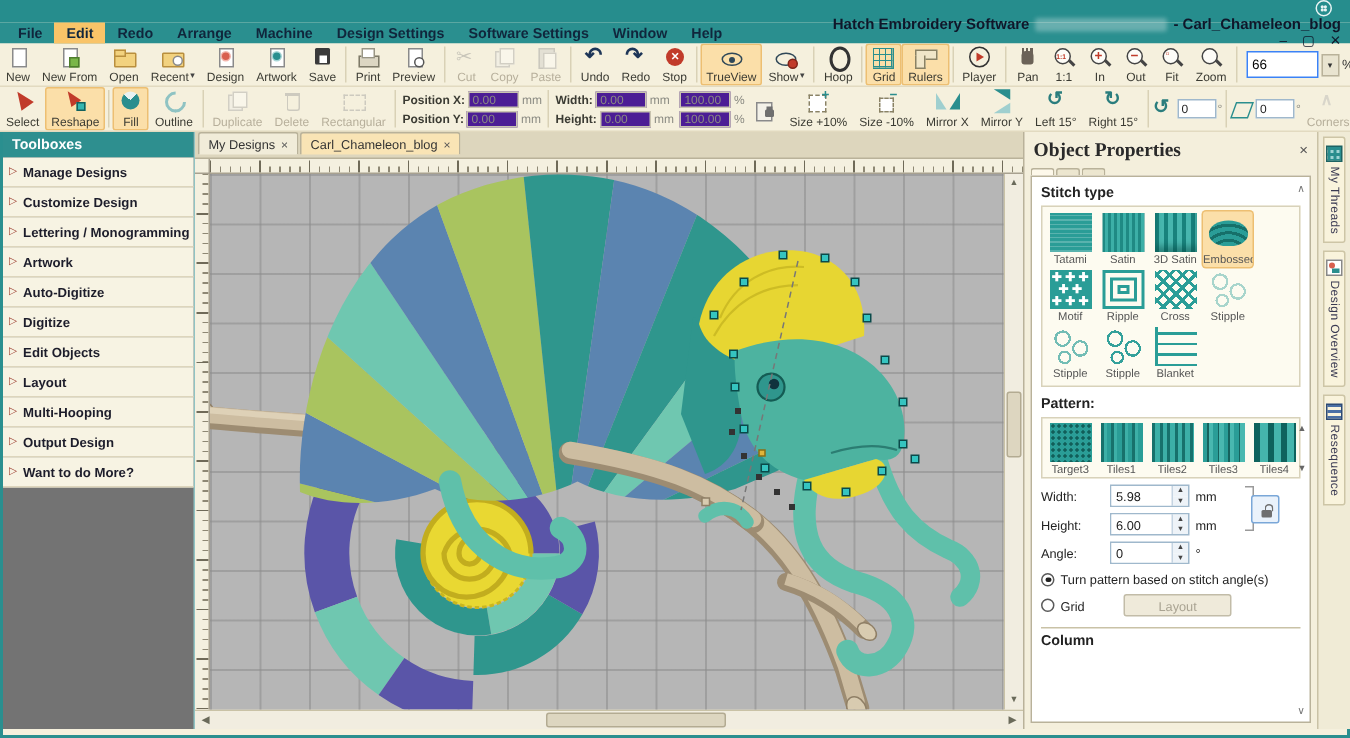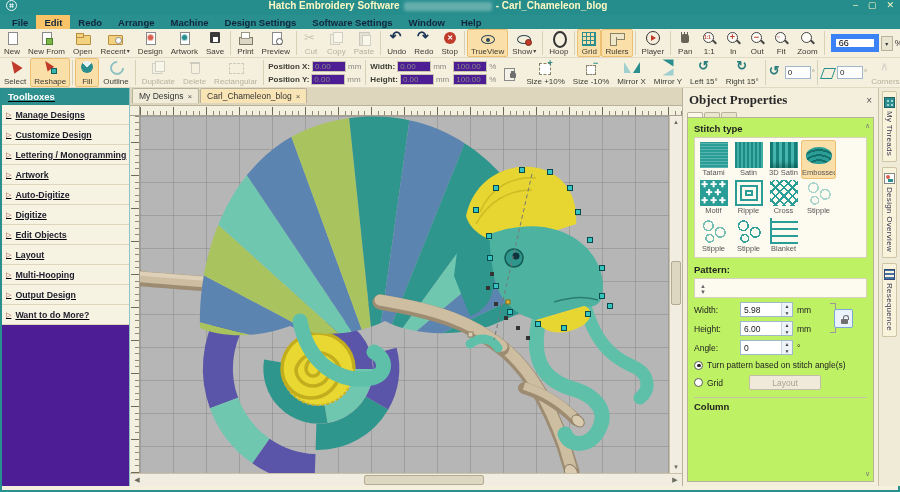--- a/index.html
+++ b/index.html
@@ -1,20 +1,20 @@
 <!DOCTYPE html>
 <html><head>
 <meta charset="utf-8">
 <style>
   * { margin:0; padding:0; box-sizing:border-box; }
   html,body { width:900px; height:492px; overflow:hidden; font-family:"Liberation Sans", sans-serif; }
   body { background:#f5f0dd; }
 
   
-  .titlebar { height:15px; background:#268d8d; display:flex; align-items:flex-start; padding:0 6px; color:#fef9c3; }
+  .titlebar { height:15px; background:#268d8d; display:flex; align-items:flex-end; padding:0 6px; color:#0f172a;flex-direction:column; }
   .app-icon { width:11px; height:11px; border:1.5px solid #e8f4f4; border-radius:50%; margin-right:6px; position:relative; flex:none; }
   .app-icon::before { content:''; position:absolute; left:2px; top:2px; width:3px; height:3px; background:#e8f4f4; border-radius:50%; box-shadow:3px 0 0 #e8f4f4, 0 3px 0 #e8f4f4, 3px 3px 0 #e8f4f4; transform:scale(.7); }
   .title-text { flex:1; text-align:center; font-size:10px; font-weight:bold; white-space:nowrap; }
   .redact { display:inline-block; width:88px; height:9px; background:rgba(220,235,235,.35); border-radius:2px; filter:blur(1.5px); vertical-align:middle; margin:0 4px; }
   .win-controls { display:flex; gap:10px; font-size:9px; }
   .win-controls span { cursor:default; line-height:10px; }
 
   
   .menubar { height:14px; background:#2a8f8f; display:flex; align-items:stretch; padding-left:4px; }
   .menu-item { font-size:9.5px; font-weight:bold; color:#10263c; padding:1px 8px; display:flex; align-items:center; }
@@ -110,30 +110,30 @@
   .fcol { display:flex; flex-direction:column; justify-content:center; gap:2px; padding:0 2px; flex:none; }
   .frow { display:flex; align-items:center; gap:2px; }
   .flabel { font-size:8px; font-weight:bold; color:#3b3b33; white-space:nowrap; }
   .fin { width:34px; height:11px; font-size:8px; color:#8b8b83; background:#4c1d95; border:1px solid #c9c4b0; padding:0 2px; font-family:"Liberation Sans",sans-serif; }
   .funit { font-size:8px; color:#8b8b83; }
   .spinfield { display:flex; align-items:center; gap:1px; }
   .spinfield .fin2 { width:26px; height:13px; font-size:8px; background:#fff; border:1px solid #9fb8cc; padding:0 2px; color:#222; font-family:"Liberation Sans",sans-serif; }
 
   
   .zoom-combo { display:flex; align-items:center; gap:2px; padding:0 4px; }
-  .zoom-combo input { width:48px; height:18px; font-size:9px; border:5px solid #3b82f6; background:#fff; padding:0 3px; font-family:"Liberation Sans",sans-serif; }
+  .zoom-combo input { width:48px; height:18px; font-size:9px; border:1px solid #3b82f6; background:#fff; padding:0 3px; font-family:"Liberation Sans",sans-serif; }
   .zoom-combo .dd { width:12px; height:15px; background:#e9e4d0; border:1px solid #b9b29a; font-size:6px; display:flex; align-items:center; justify-content:center; color:#333; }
   .zoom-combo .pct { font-size:9px; color:#333; }
 
   
   .main { display:flex; height:398px; border-left:2px solid #2a8f8f; border-right:2px solid #2a8f8f; background:#f5f0dd; }
   .footer { height:6px; background:#f5f0dd; border-left:2px solid #2a8f8f; border-right:2px solid #2a8f8f; border-bottom:2px solid #2a8f8f; }
 
   
-  .toolboxes { width:128px; flex:none; border-right:1px solid #8fc3c3; background:#4c1d95; display:flex; flex-direction:column;text-decoration:underline; }
+  .toolboxes { width:128px; flex:none; border-right:1px solid #8fc3c3; background:#737373; display:flex; flex-direction:column; }
   .tbx-header { background:#2e8f8f; color:#fff; font-size:9.5px; font-weight:bold; padding:3px 6px; }
   .tbx-item { display:flex; align-items:center; gap:4px; background:#f7f3e3; border-bottom:1px solid #ddd5bc; padding:4.5px 4px; }
   .tbx-arrow { font-size:7px; color:#9c3b2e; line-height:7px; }
   .tbx-label { font-size:8.8px; font-weight:bold; color:#1d1d2b; white-space:nowrap; }
 
   
   .canvas-wrap { width:552px; flex:none; display:flex; flex-direction:column; background:#e8e2cc; position:relative; }
   .doc-tabs { height:18px; display:flex; align-items:flex-start; padding-left:2px; gap:1px; background:#ddd6bd; border-bottom:1px solid #b9b29a; }
   .doc-tab { display:flex; align-items:center; gap:4px; font-size:8.5px; color:#333; background:#f1ecd9; border:1px solid #b9b29a; border-bottom:none; padding:2px 6px; border-radius:2px 2px 0 0; }
   .doc-tab.active { background:#f9e4b5; font-weight:normal; }
@@ -161,21 +161,21 @@
   .h-scroll .thumb { position:absolute; top:1px; bottom:1px; left:42%; width:120px; background:#ddd6c0; border:1px solid #b3ab92; border-radius:2px; }
 
   
   .op-panel { width:196px; flex:none; background:#f4efdc; border-left:1px solid #b9b29a; display:flex; flex-direction:column; position:relative; font-size:9px; }
   .op-header { display:flex; justify-content:space-between; align-items:center; padding:4px 6px 2px; }
   .op-title { font-size:13px; font-weight:bold; color:#2a2a2a;font-family:Liberation Serif, serif; }
   .op-close { font-size:10px; color:#555; }
   .op-tabs { display:flex; padding:2px 4px 0; gap:1px; }
   .op-tab { font-size:8.5px; color:#333; padding:2px 7px; border:1px solid #b9b29a; border-bottom:none; border-radius:2px 2px 0 0; background:#ece6cf; }
   .op-tab.active { background:#fdf8ea; font-weight:bold; }
-  .op-content { flex:1; margin:0 4px 4px; border:1px solid #b9b29a; background:#bef264; padding:4px 6px 2px; position:relative; overflow:hidden; }
+  .op-content { flex:1; margin:0 4px 4px; border:1px solid #b9b29a; background:#ffffff; padding:4px 6px 2px; position:relative; overflow:hidden; }
   .op-scroll-up { position:absolute; right:3px; top:4px; font-size:7px; color:#777; }
   .op-scroll-dn { position:absolute; right:3px; bottom:3px; font-size:7px; color:#777; }
   .op-section-title { font-size:9.5px; font-weight:bold; color:#222; margin:1px 0 3px; }
   .sw-grid { display:flex; flex-wrap:wrap; gap:1px 2px; background:#fdfbf0; border:1px solid #d8d2ba; padding:3px 2px; }
   .sw-item { width:33px; display:flex; flex-direction:column; align-items:center; padding:1px 0; border-radius:2px; }
   .sw-item.selected { background:#fbdfa9; box-shadow:0 0 0 1px #edbf72; }
   .sw { width:28px; height:26px; position:relative; }
   .sw-label { font-size:7.5px; color:#555; max-width:33px; overflow:hidden; white-space:nowrap; text-align:center; }
   .sw-tatami { background:#2a9d97 repeating-linear-gradient(0deg,rgba(255,255,255,.22) 0 1px,transparent 1px 3px); }
   .sw-satin { background:repeating-linear-gradient(90deg,#1f8a84 0 2px,#3cafa7 2px 4px); }
@@ -852,20 +852,42 @@
     <div class="sw sw-stipple3"></div>
     <div class="sw-label">Stipple</div>
   </div>
           <div class="sw-item">
     <div class="sw sw-blanket"></div>
     <div class="sw-label">Blanket</div>
   </div>
         </div>
       <div class="op-section-title" style="margin-top:6px">Pattern:</div>
       <div class="pp-box">
+        <div class="pp-list">
+            <div class="pw-item">
+    <div class="pw pw-target3"></div>
+    <div class="pw-label">Target3</div>
+  </div>
+            <div class="pw-item">
+    <div class="pw pw-tiles1"></div>
+    <div class="pw-label">Tiles1</div>
+  </div>
+            <div class="pw-item">
+    <div class="pw pw-tiles2"></div>
+    <div class="pw-label">Tiles2</div>
+  </div>
+            <div class="pw-item">
+    <div class="pw pw-tiles3"></div>
+    <div class="pw-label">Tiles3</div>
+  </div>
+            <div class="pw-item">
+    <div class="pw pw-tiles4"></div>
+    <div class="pw-label">Tiles4</div>
+  </div>
+          </div>
         <div class="pp-scroll">
             <span>▲</span>
             <span>▼</span>
           </div>
       </div>
       <div style="position:relative">
         <div class="dim-row">
           <span class="dim-label">Width:</span>
           <div class="spin">
             <input value="5.98" style="">

